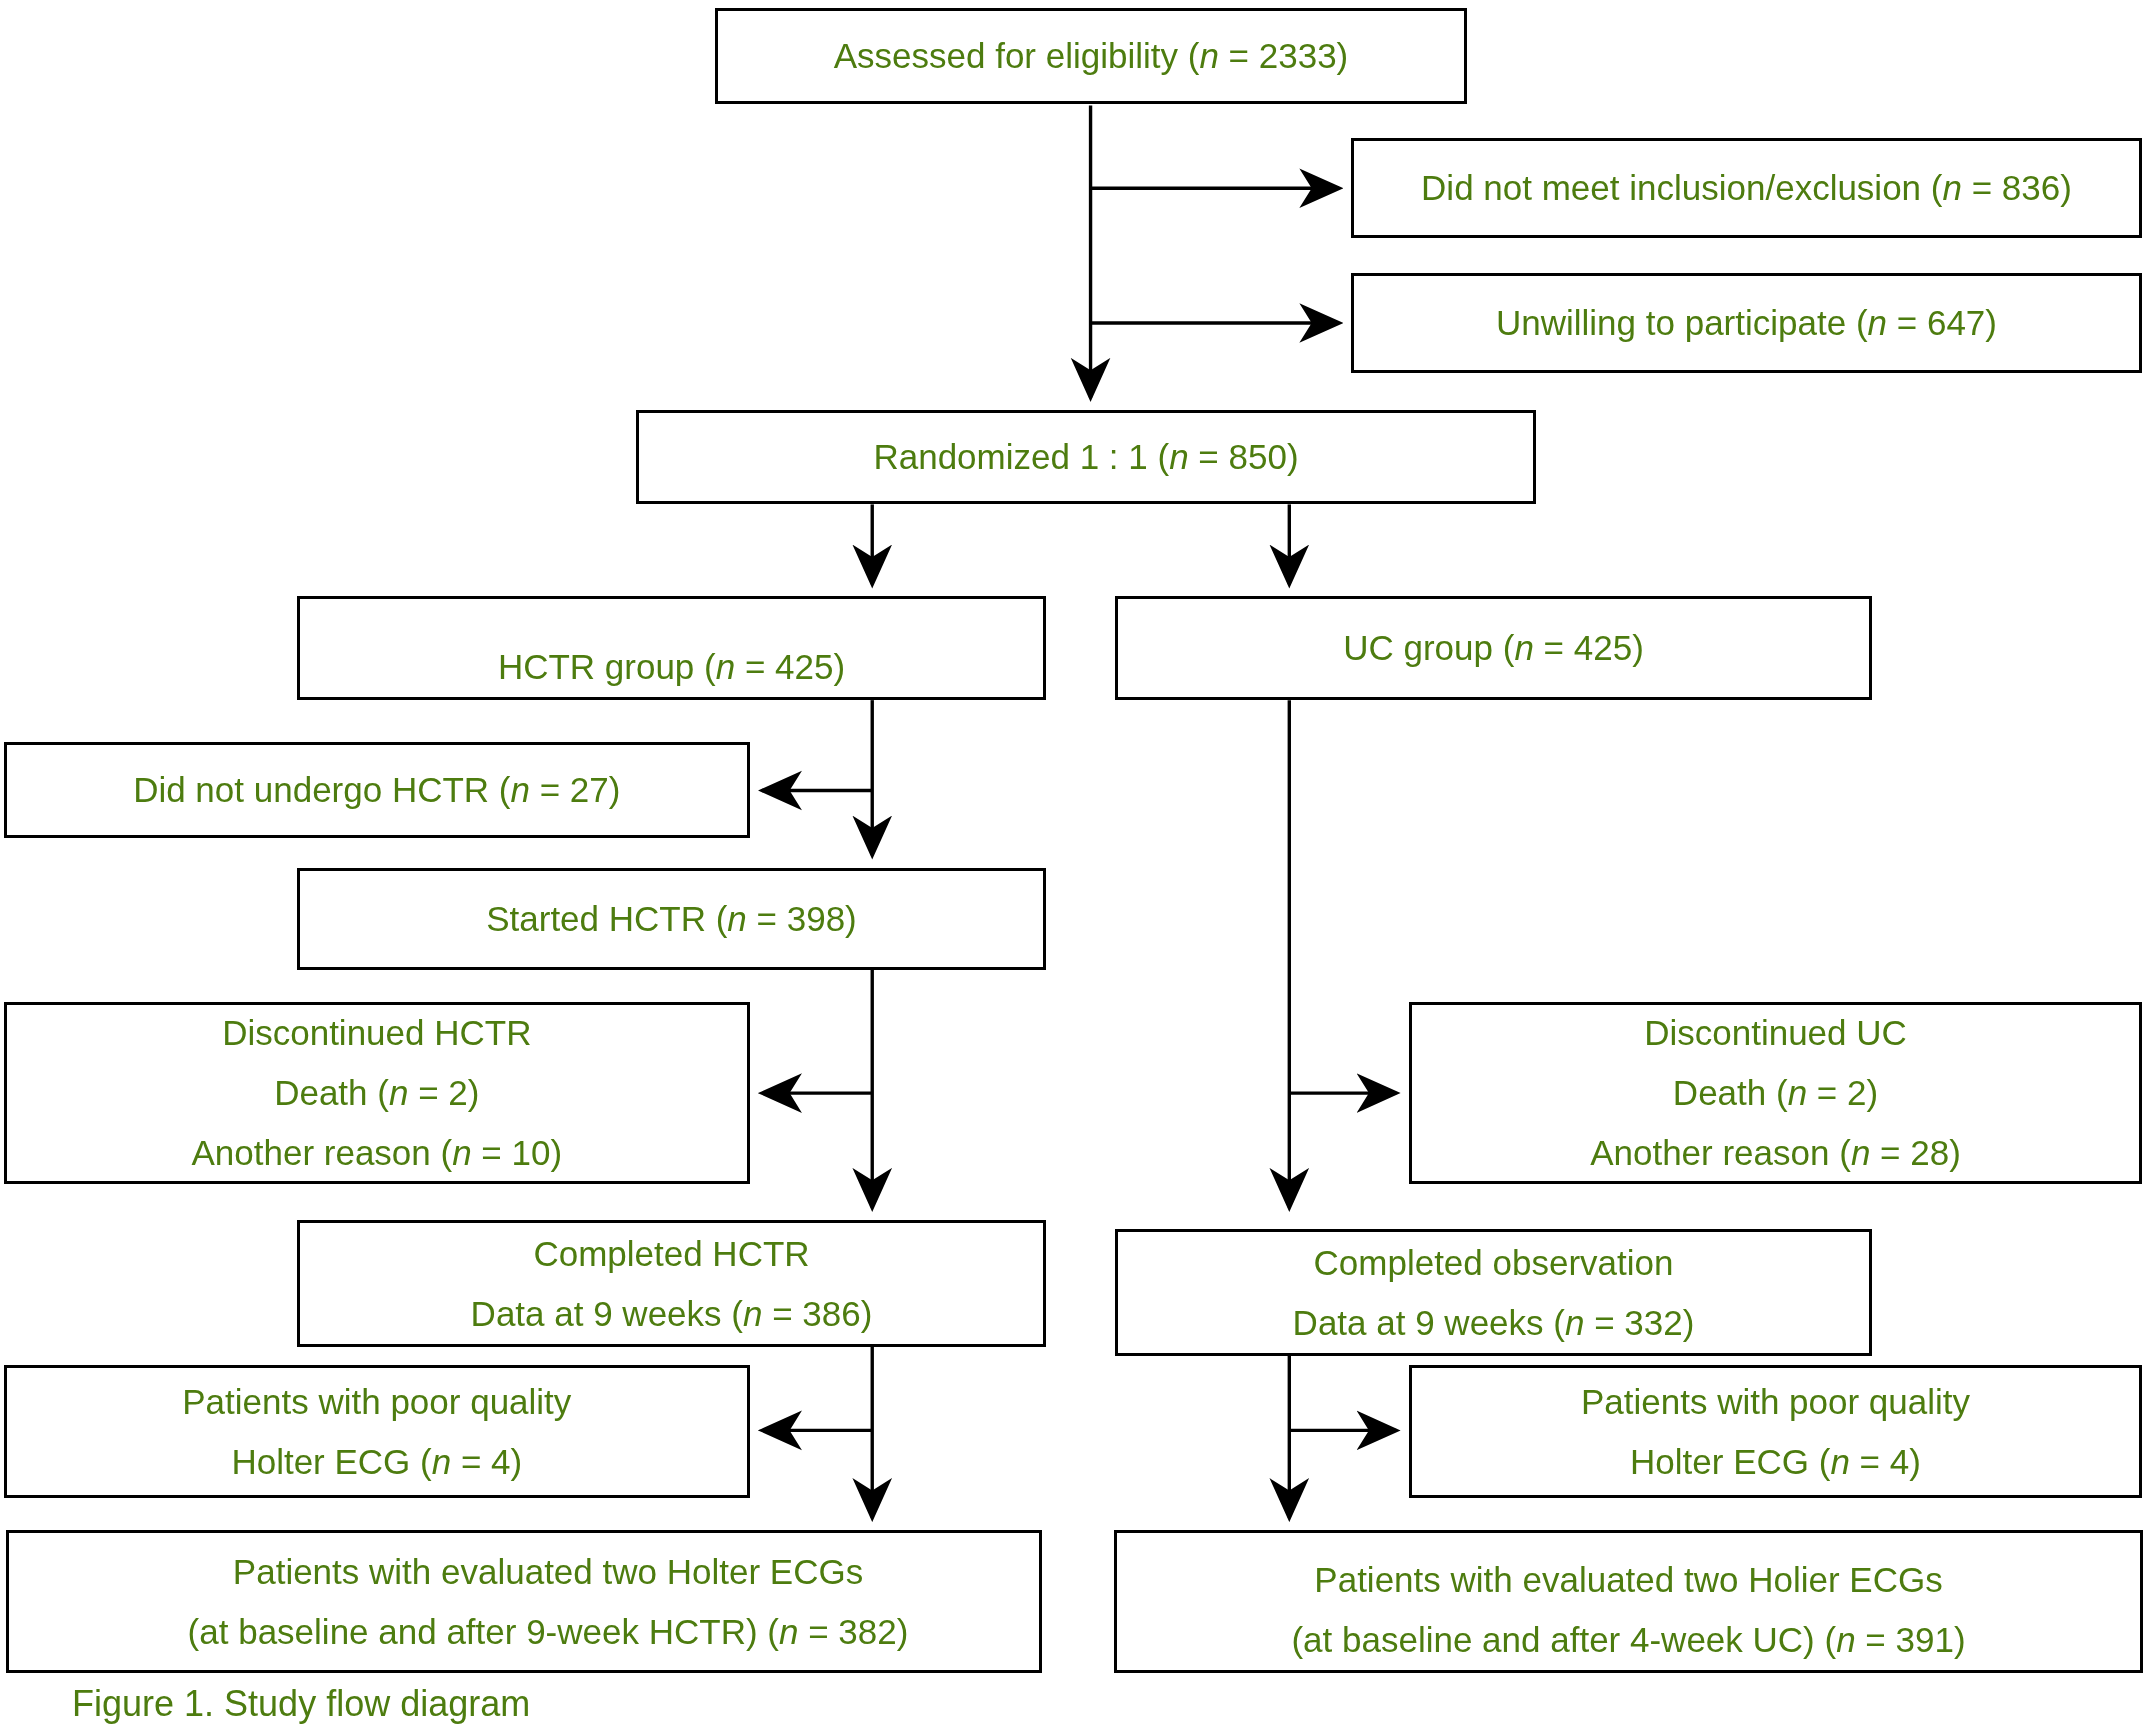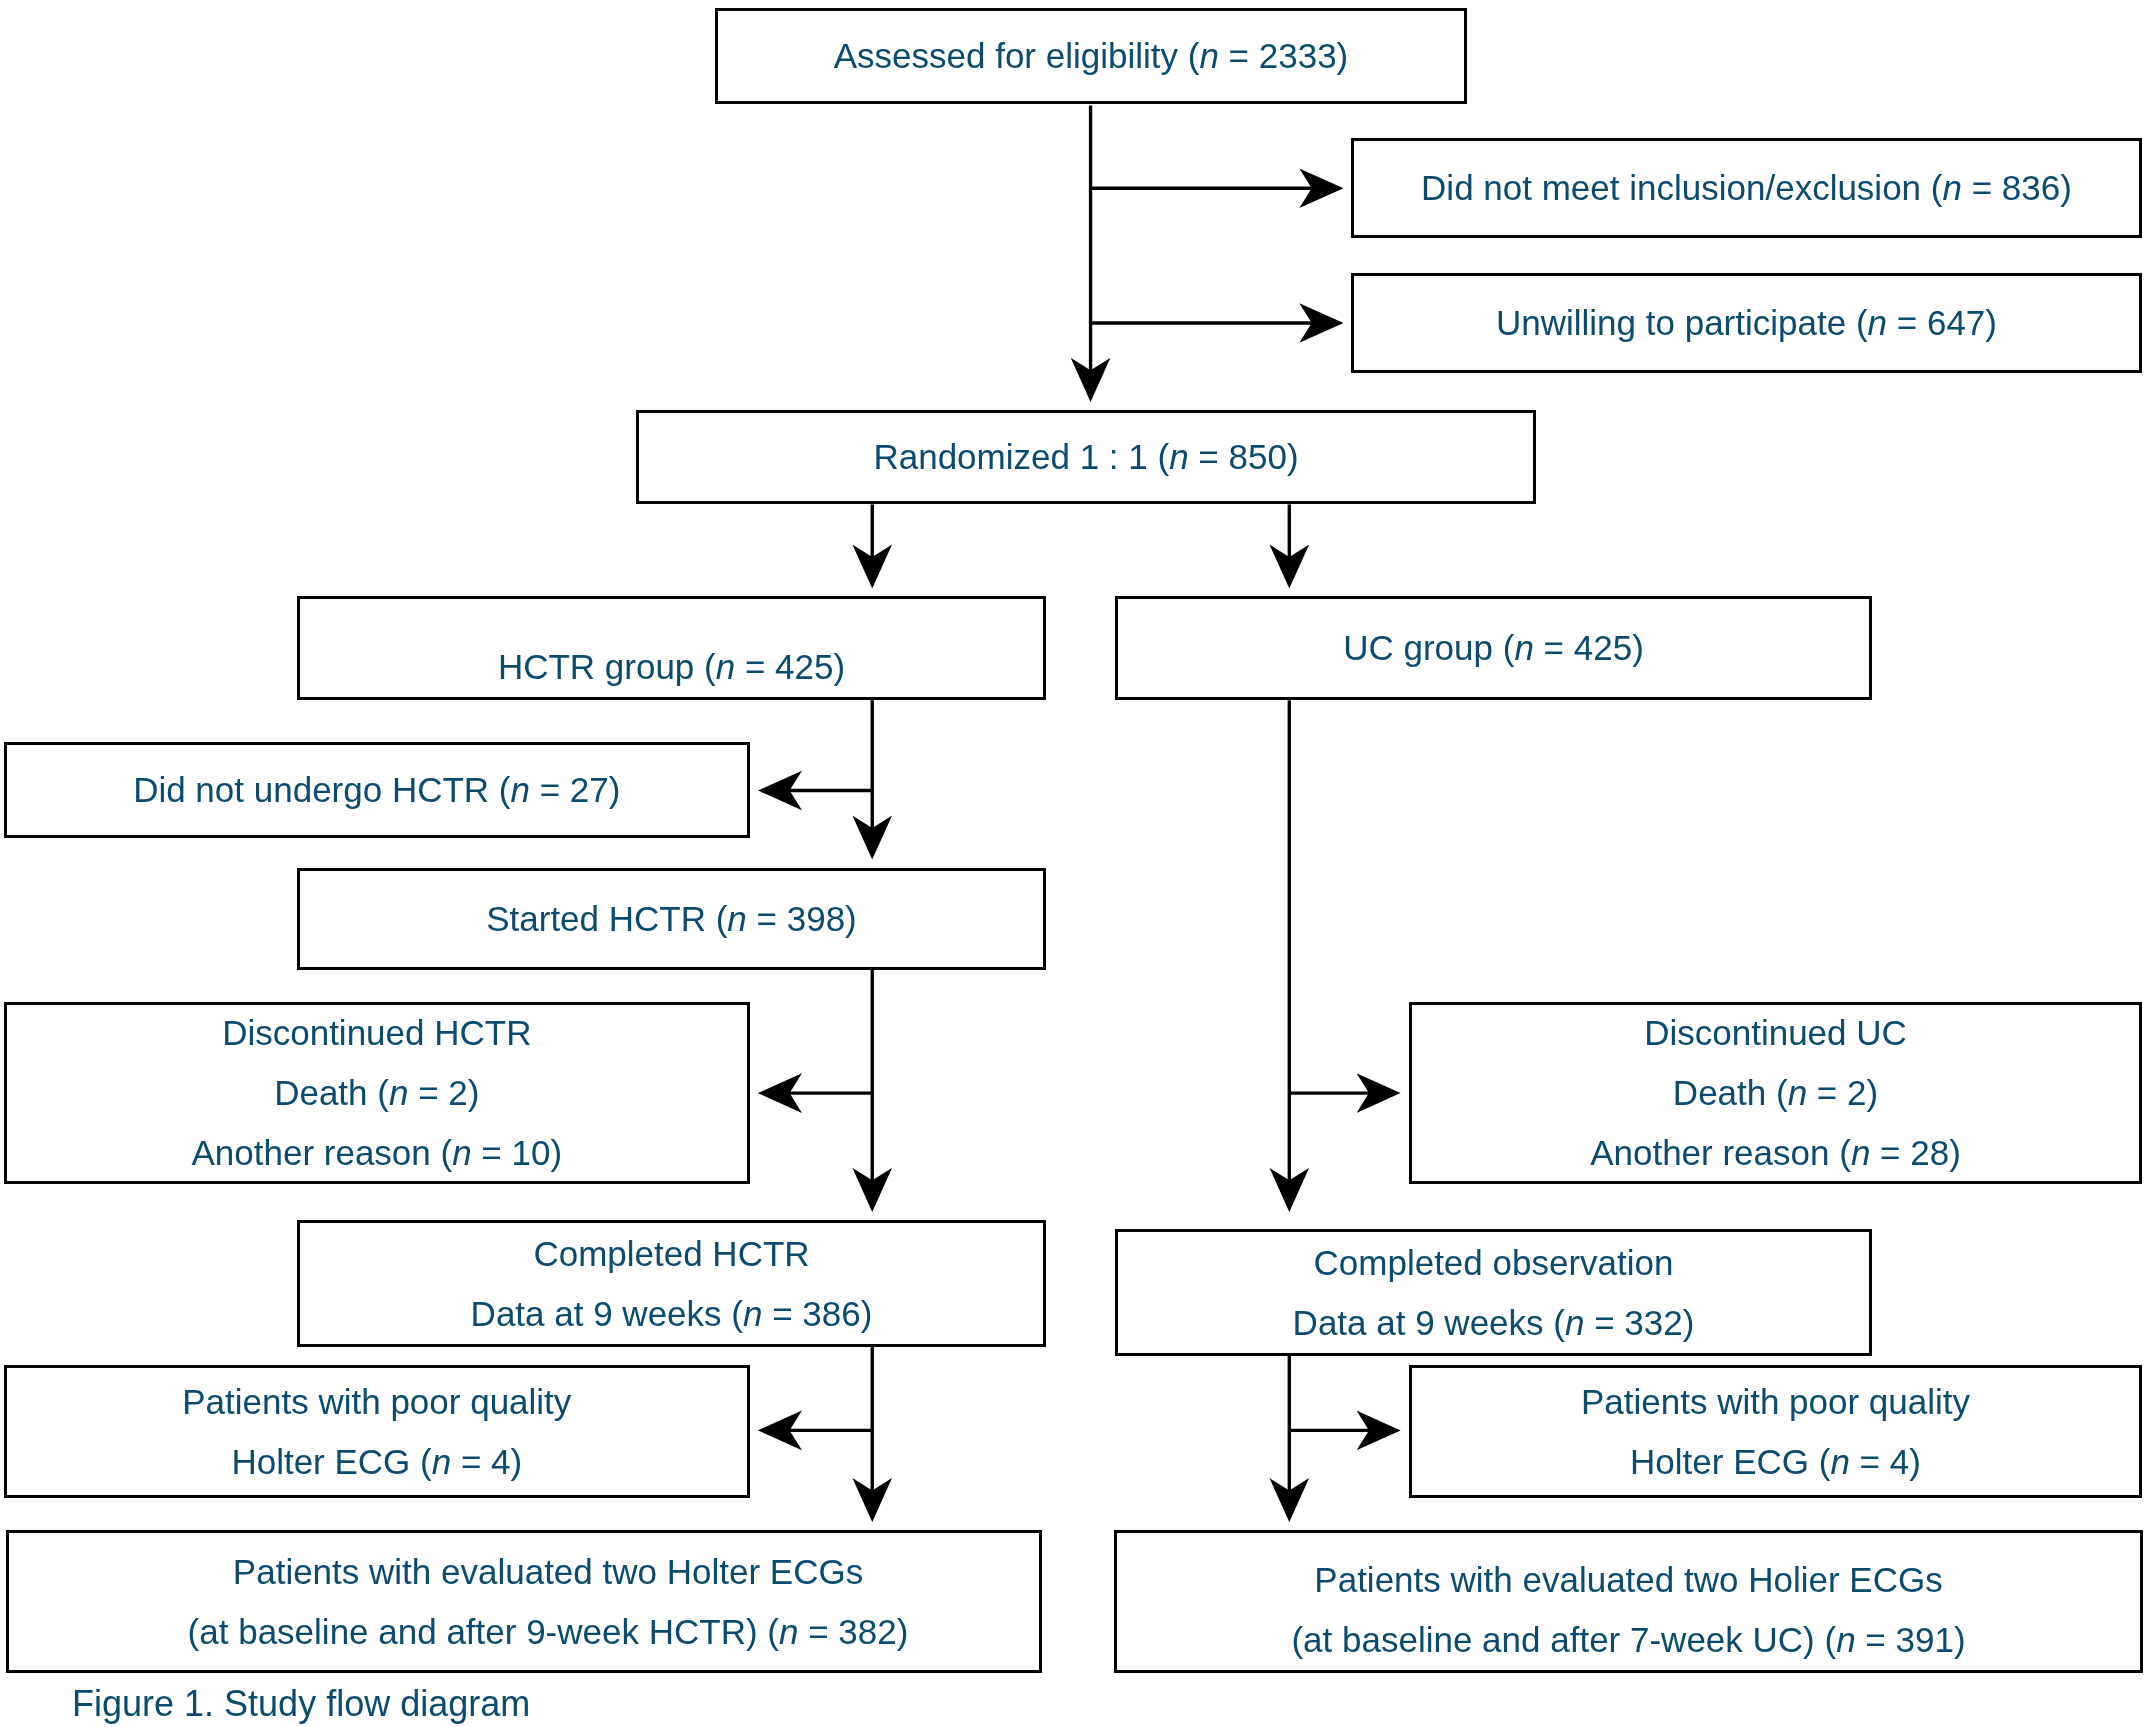--- a/index.html
+++ b/index.html
@@ -1,21 +1,21 @@
 <!DOCTYPE html>
 <html style="font-size:12px"><head>
 <meta charset="utf-8">
 <style>
   html,body{margin:0;padding:0;background:#ffffff;}
   .canvas{
     position:relative;
     width:2151px;height:1727px;
     background:#ffffff;
     font-family:"Liberation Sans","DejaVu Sans",sans-serif;
-    color:#0c4a6e;
+    color:#4d7c0f;
   }
   .connector-layer{position:absolute;left:0;top:0;width:2151px;height:1727px;}
   .connector{stroke:#000000;stroke-width:4.5px;}
   .box{
     position:absolute;
     box-sizing:border-box;
     border:3.8px solid #000000;
     background:#ffffff;
     display:flex;
     flex-direction:column;
@@ -129,19 +129,19 @@
     <div class="bline"><span>Data at 9 weeks (</span><i class="nv">n</i><span> = 332)</span></div>
   </div>
 
   <div class="box" style="left:1409px;top:1365px;width:733px;height:133px;">
     <div class="bline"><span>Patients with poor quality</span><i class="nv"></i><span></span></div>
     <div class="bline"><span>Holter ECG (</span><i class="nv">n</i><span> = 4)</span></div>
   </div>
 
   <div class="box" style="left:1114px;top:1530px;width:1029px;height:143px;justify-content:flex-end;">
     <div class="bline"><span>Patients with evaluated two Holier ECGs</span><i class="nv"></i><span></span></div>
-    <div class="bline"><span>(at baseline and after 7-week UC) (</span><i class="nv">n</i><span> = 391)</span></div>
+    <div class="bline"><span>(at baseline and after 4-week UC) (</span><i class="nv">n</i><span> = 391)</span></div>
   </div>
 
   <div class="caption"><b>Figure 1.</b><span> Study flow diagram</span></div>
 
 </div>
 
 
 </body></html>

